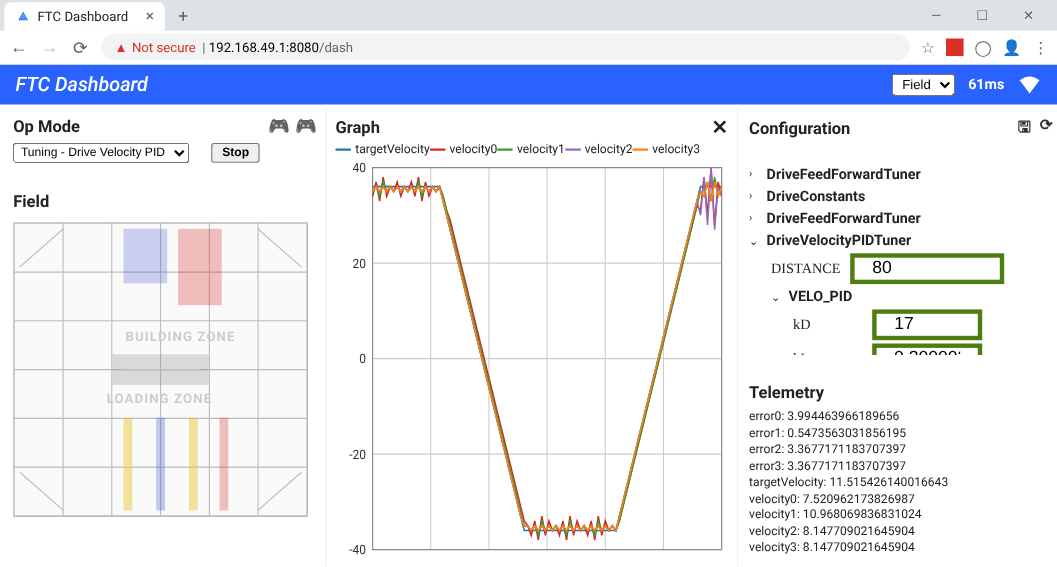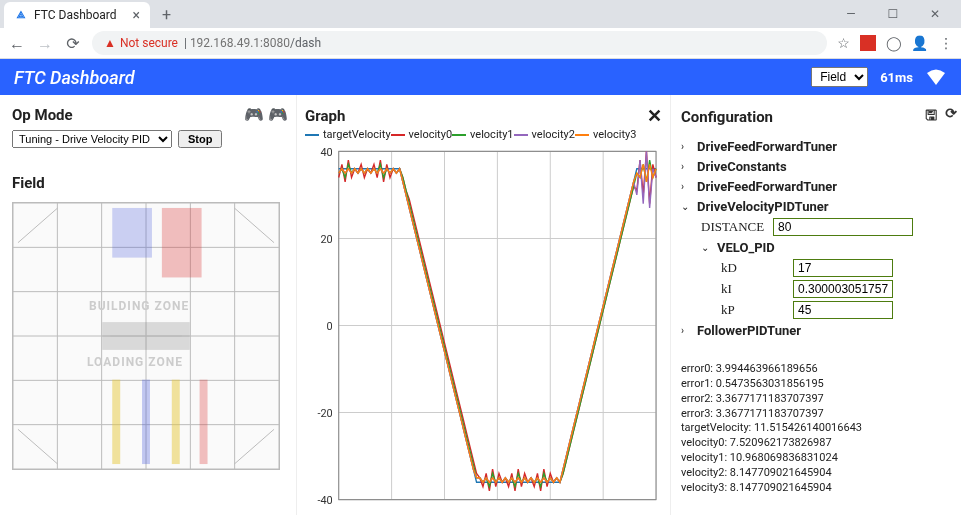--- a/index.html
+++ b/index.html
@@ -14,44 +14,44 @@
 .new-tab { margin-left: 6px; font-size: 16px; color: #5f6368; cursor: pointer; padding: 0 6px; }
 .window-controls { margin-left: auto; display: flex; gap: 14px; padding-right: 8px; font-size: 12px; color: #5f6368; }
 .window-controls span { cursor: pointer; width: 28px; text-align: center; }
 
 .addr-bar { display: flex; align-items: center; height: 30px; padding: 0 8px; gap: 10px; background: #fff; }
 .nav-btn { color: #5f6368; font-size: 16px; cursor: pointer; width: 18px; text-align: center; }
 .nav-btn.disabled { color: #bdc1c6; }
 .url-box { flex: 1; display: flex; align-items: center; gap: 6px; background: #f1f3f4; border-radius: 14px; padding: 3px 12px; font-size: 12px; height: 24px; }
 .not-secure { color: #d93025; display: flex; align-items: center; gap: 4px; }
 .url-text { color: #5f6368; }
-.url-host { color: #737373; text-align: right; }
+.url-host { color: #000000; text-align: right; }
 .toolbar-icons { display: flex; gap: 10px; align-items: center; }
 .toolbar-icons span { cursor: pointer; font-size: 14px; color: #5f6368; }
 .ext-icon { width: 16px; height: 16px; background: #d93025; display: inline-block; }
 
 
 .app-header { background: #2962ff; color: #fff; display: flex; align-items: center; padding: 0 14px; height: 36px; }
 .app-title { font-size: 18px; font-weight: 500; font-style: italic; }
 .header-right { margin-left: auto; display: flex; align-items: center; gap: 12px; }
 .header-select { font-size: 12px; padding: 1px 4px; }
 .ping { font-size: 13px; font-weight: bold; }
 .wifi-icon svg { display: block; }
 
 
 .main { display: flex; height: 421px; }
 .col-left { width: 296px; padding: 10px 8px 10px 12px; display: flex; flex-direction: column; gap: 10px; }
 .col-mid { flex: 1; padding: 10px 8px; border-left: 1px solid #eee; border-right: 1px solid #eee; display: flex; flex-direction: column; }
-.col-right { width: 290px; padding: 10px 4px 10px 10px; display: flex; flex-direction: column; position: relative; }
+.col-right { width: 290px; padding: 10px 4px 10px 10px; display: flex; flex-direction: column; position: relative; gap: 12px; }
 
 .panel-title { font-size: 15px; font-weight: 700; margin-bottom: 6px; display: flex; align-items: center; }
 .panel-title .actions { margin-left: auto; display: flex; gap: 8px; font-size: 14px; color: #888; }
 .panel-title .actions span { cursor: pointer; }
 
-.opmode-row { display: flex; gap: 6px; align-items: center; }
+.opmode-row { display: flex; gap: 20px; align-items: center; }
 .opmode-select { font-size: 11px; padding: 1px 2px; width: 160px; }
 .stop-btn { font-size: 11px; padding: 1px 8px; font-weight: bold; }
 .gamepad-icons { margin-left: auto; display: flex; gap: 4px; color: #bbb; font-size: 16px; }
 
 .field-section { margin-top: 16px; flex: 1; }
 .field-canvas { margin-top: 10px; width: 268px; height: 268px; border: 1px solid #bbb; position: relative; background: #fafafa; }
 .field-grid { position: absolute; inset: 0; }
 .field-grid line { stroke: #bbb; stroke-width: 1; }
 .zone-label { position: absolute; font-size: 12px; font-weight: 700; color: #ccc; letter-spacing: 1px; }
 
@@ -72,21 +72,21 @@
 .config-scroll::-webkit-scrollbar { width: 10px; }
 .config-scroll::-webkit-scrollbar-thumb { background: #c1c1c1; border-radius: 5px; }
 .config-scroll::-webkit-scrollbar-track { background: #f1f1f1; }
 .tree-node { margin: 3px 0; }
 .tree-row { display: flex; align-items: center; gap: 4px; font-size: 13px; cursor: pointer; padding: 1px 0; }
 .tree-caret { font-size: 10px; width: 12px; display: inline-block; }
 .tree-label { font-weight: 700; }
 .tree-children { margin-left: 20px; }
 .field-row { display: flex; align-items: center; margin: 3px 0; }
 .field-label { font-size: 13px; width: 72px; font-family: Liberation Serif, serif; }
-.field-input { font-size: 12px; padding: 1px 4px; width: 100px; border: 1px solid #4d7c0f; }
+.field-input { font-size: 16px; padding: 1px 16px; width: 100px; border: 4px solid #4d7c0f; }
 .field-input.wide { width: 140px; }
 
 .telemetry { margin-top: 14px; }
 .telemetry-list { font-size: 11px; line-height: 1.35; margin-top: 6px; }
 
 .save-icon, .refresh-icon { color: #333; }
 </style>
 </head>
 <body>
 
@@ -187,22 +187,22 @@
           <line x1="223" y1="5" x2="263" y2="40" stroke="rgba(220,50,50,0.6)" stroke-width="6"></line>
           <line x1="5" y1="228" x2="45" y2="263" stroke="rgba(60,80,220,0.6)" stroke-width="6"></line>
           <line x1="223" y1="263" x2="263" y2="228" stroke="rgba(220,50,50,0.6)" stroke-width="6"></line>
           <rect x="90" y="120" width="88" height="28" fill="rgba(120,120,120,0.25)"></rect>
           <line x1="98" y1="134" x2="170" y2="134" stroke="#e6c94a" stroke-width="4"></line>
           <rect x="100" y="178" width="8" height="85" fill="rgba(230,200,60,0.5)"></rect>
           <rect x="160" y="178" width="8" height="85" fill="rgba(230,200,60,0.5)"></rect>
           <rect x="130" y="178" width="8" height="85" fill="rgba(60,80,220,0.3)"></rect>
           <rect x="188" y="178" width="8" height="85" fill="rgba(220,50,50,0.3)"></rect>
         </svg>
-        <div class="zone-label" style="top:96px;left:76px">BUILDING ZONE</div>
-        <div class="zone-label" style="top:152px;left:74px">LOADING ZONE</div>
+        <div class="zone-label" style="top:96px;left:101px">BUILDING ZONE</div>
+        <div class="zone-label" style="top:152px;left:84px">LOADING ZONE</div>
       </div>
     </div>
   </div>
 
   <div class="col-mid">
     <div class="graph-header">
       <div class="panel-title" style="margin-bottom:0">
           <span>Graph</span>
         </div>
       <span class="graph-close">✕</span>
@@ -323,20 +323,23 @@
         </div>
         <div class="tree-node">
           <div class="tree-row">
             <span class="tree-caret">›</span>
             <span class="tree-label">FollowerPIDTuner</span>
           </div>
         </div>
       </div>
 
     <div class="telemetry">
+      <div class="panel-title">
+          <span>Telemetry</span>
+        </div>
       <div class="telemetry-list" id="telemetry-list">
           <div>error0: 3.994463966189656</div>
           <div>error1: 0.5473563031856195</div>
           <div>error2: 3.3677171183707397</div>
           <div>error3: 3.3677171183707397</div>
           <div>targetVelocity: 11.515426140016643</div>
           <div>velocity0: 7.520962173826987</div>
           <div>velocity1: 10.968069836831024</div>
           <div>velocity2: 8.147709021645904</div>
           <div>velocity3: 8.147709021645904</div>

